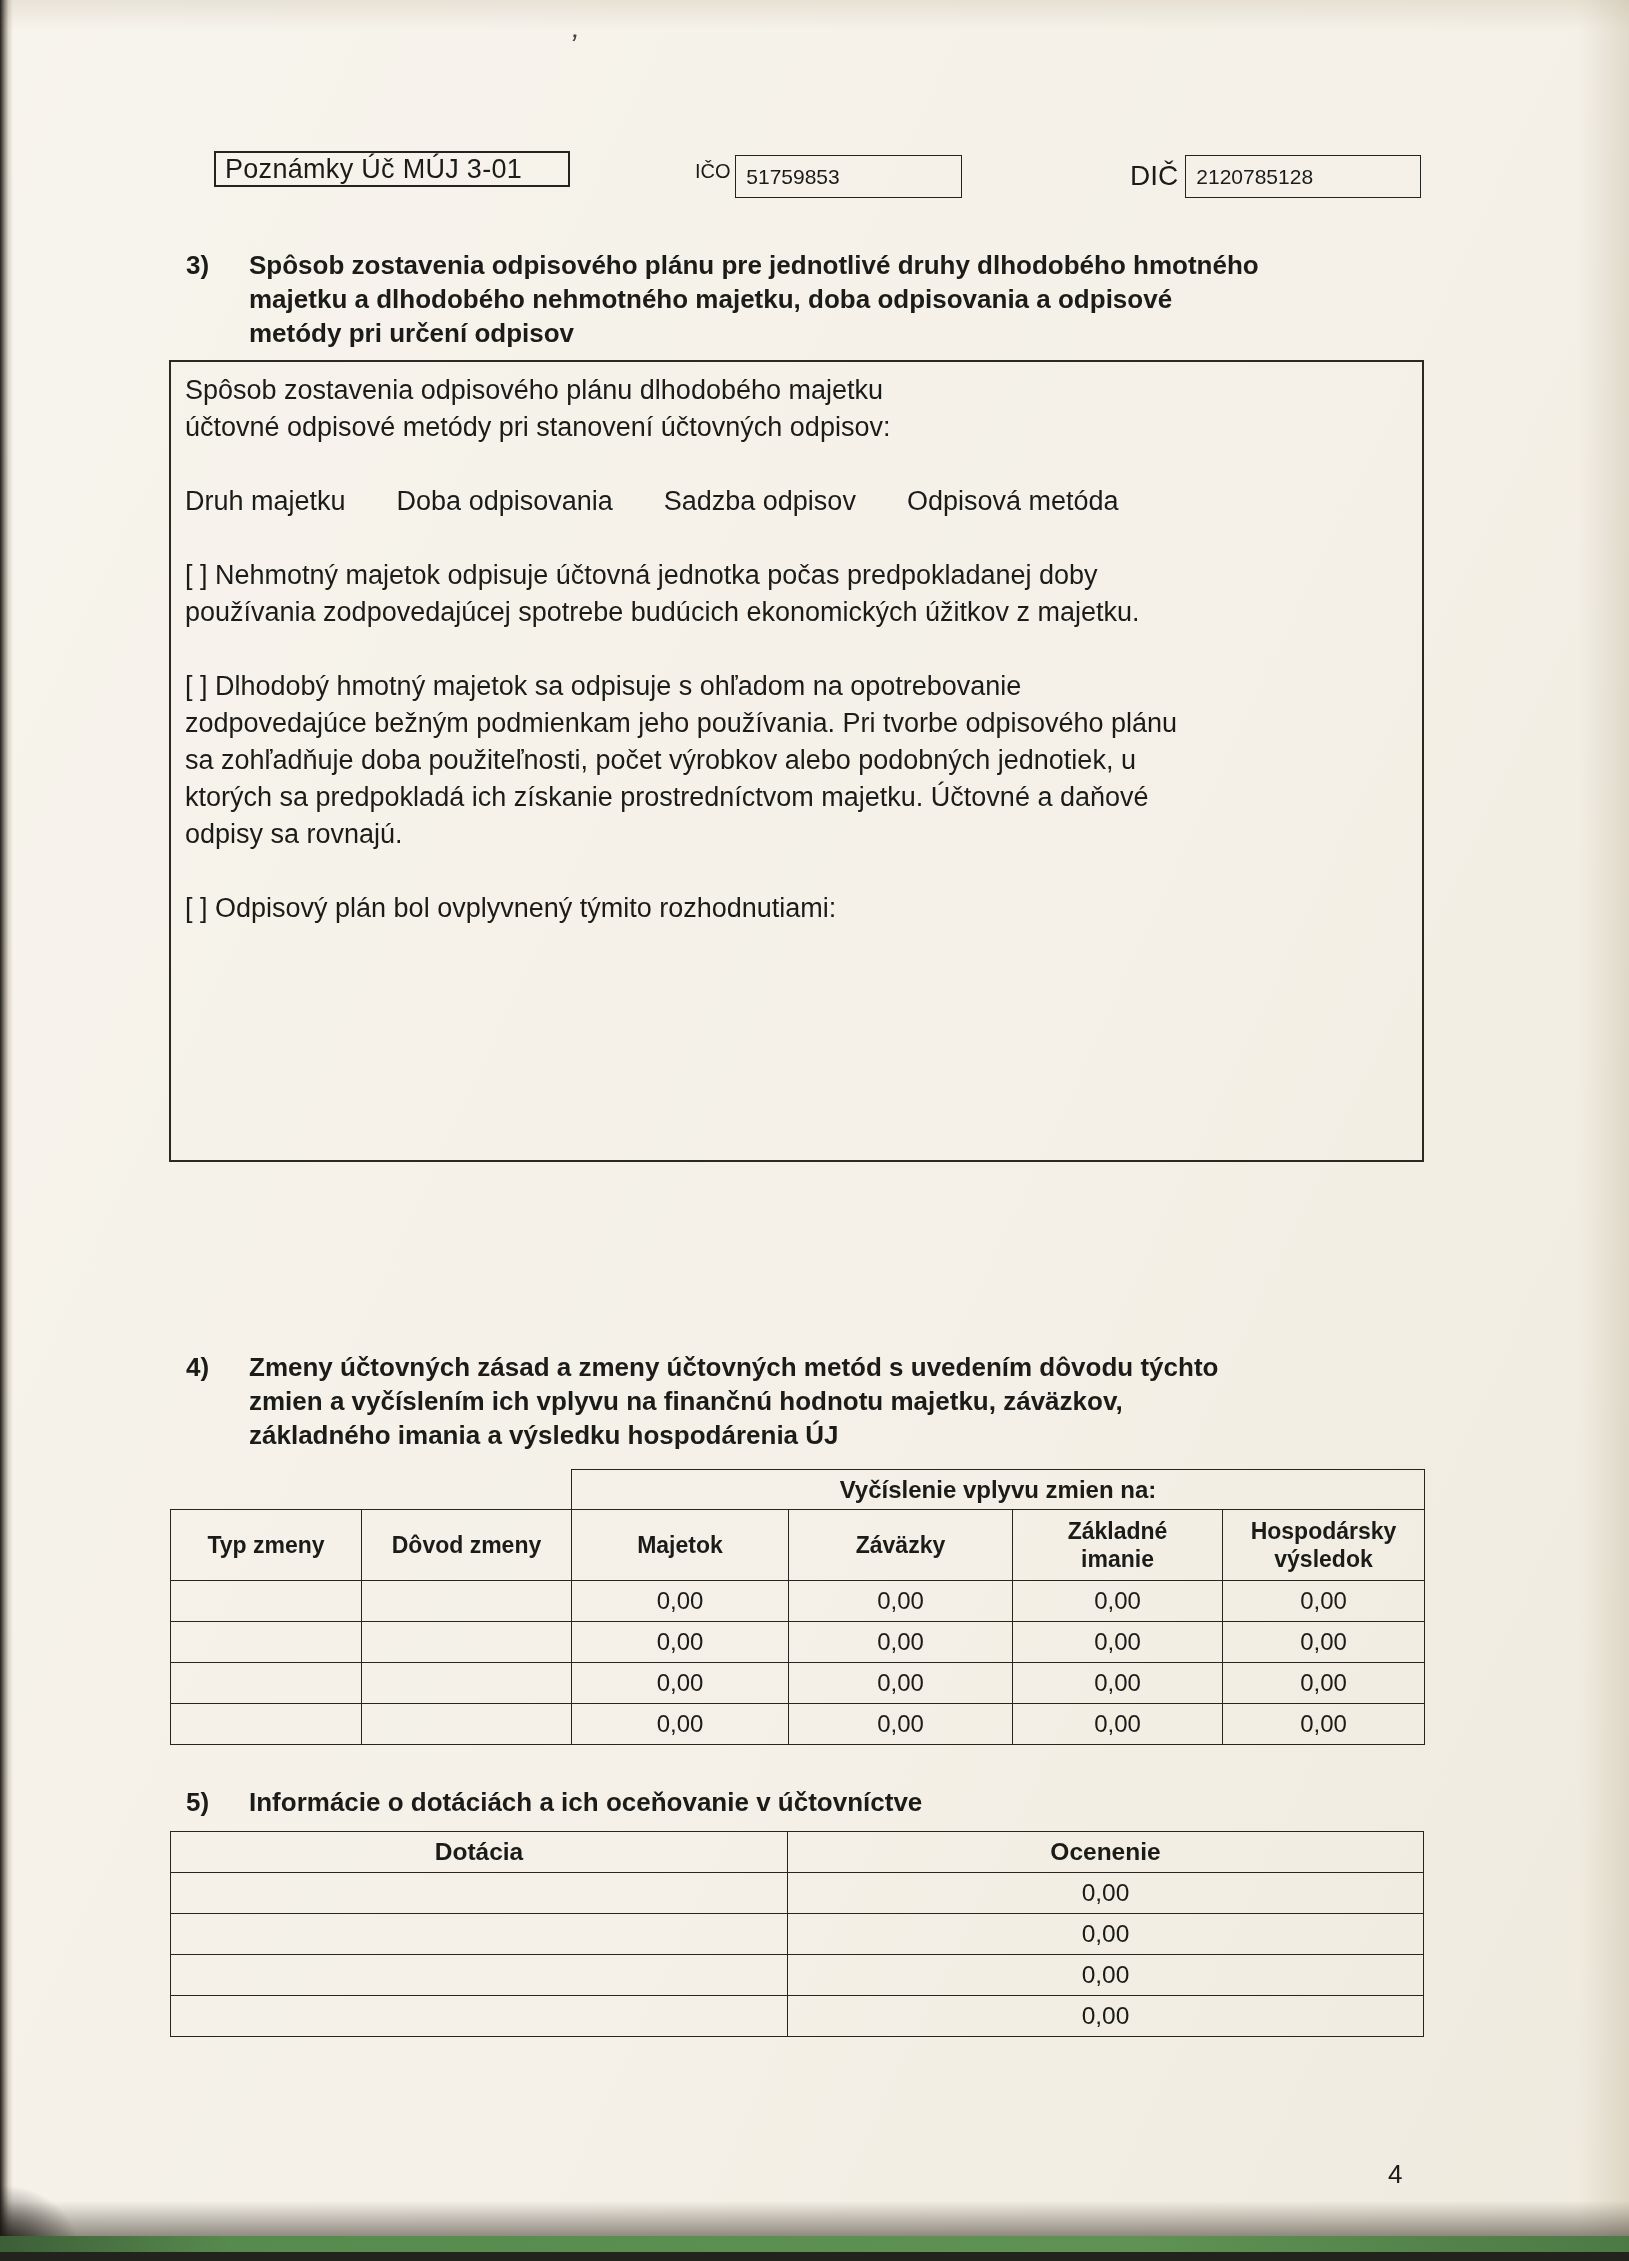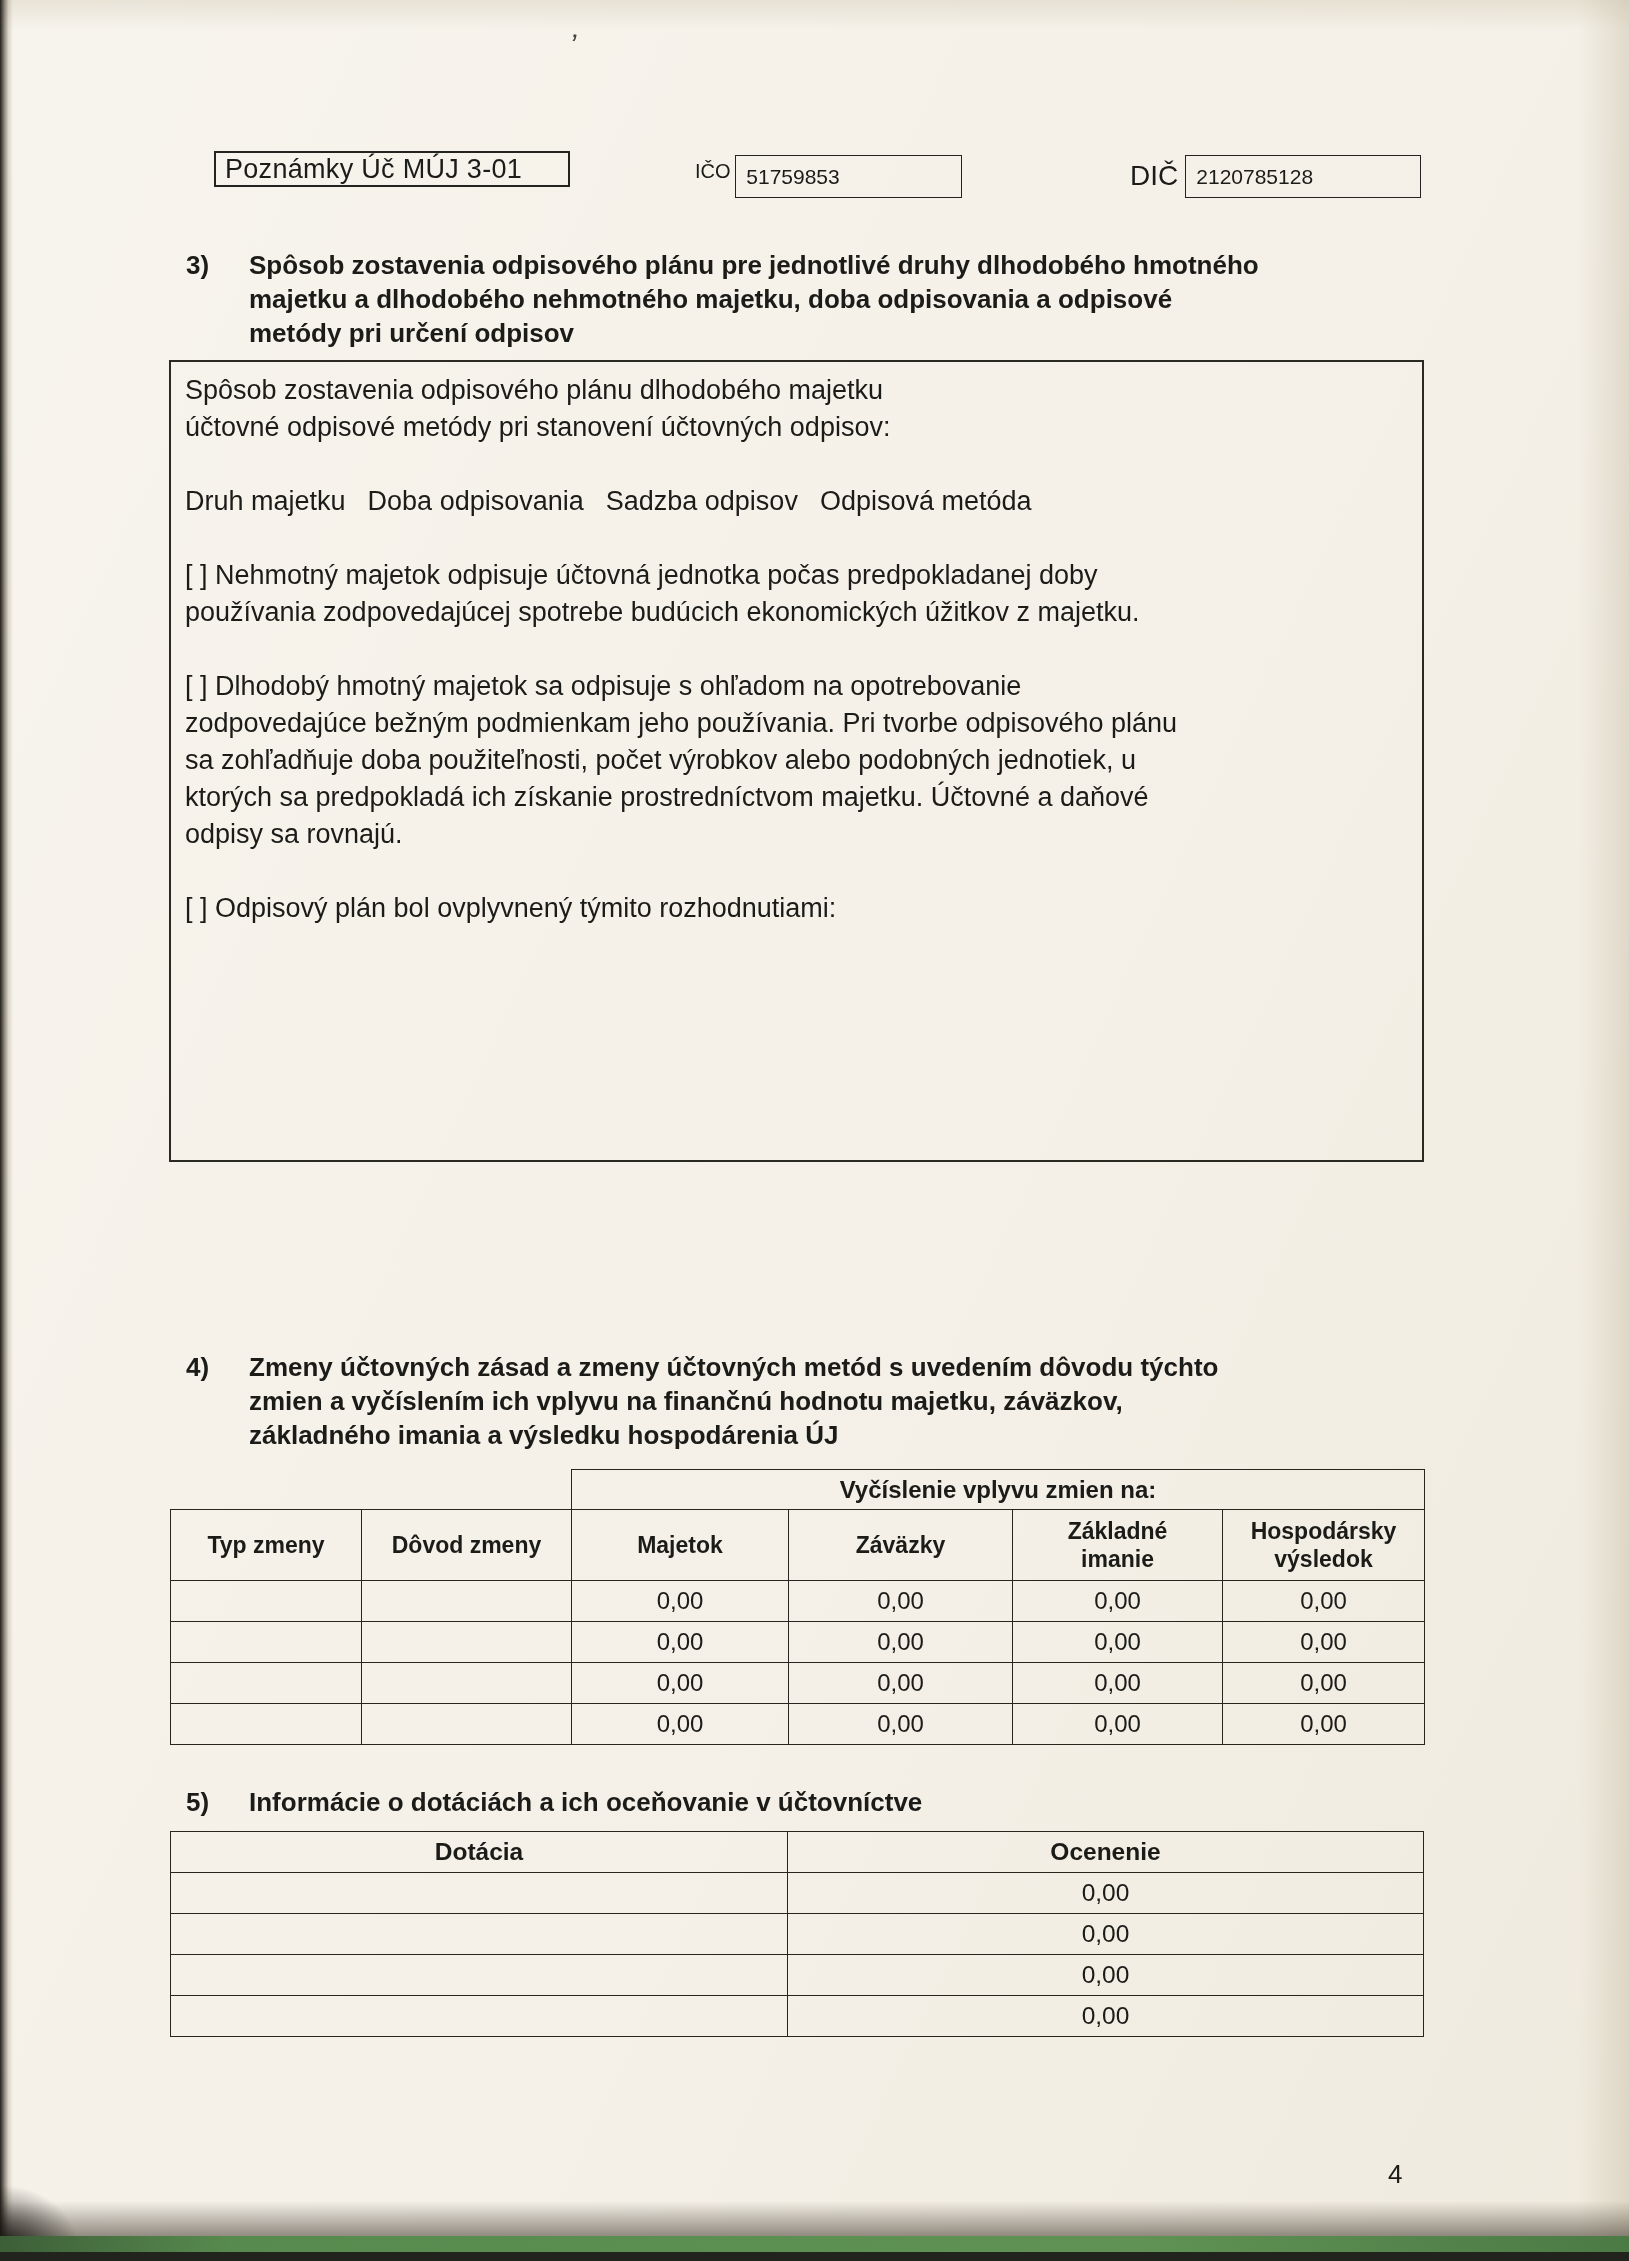--- a/index.html
+++ b/index.html
@@ -43,21 +43,21 @@
   .sec-head { display:flex; font-weight:bold; font-size:26px; line-height:34px; }
   .sec-head .num { width:63px; flex:none; }
   .sec3-head { left:186px; top:248px; }
   .sec4-head { left:186px; top:1350px; }
   .sec5-head { left:186px; top:1785px; }
 
   
   .box3 { left:169px; top:360px; width:1255px; height:802px;
     border:2.6px solid #2a2a23; padding:10.3px 14px; font-size:27px; line-height:37px; }
   .box3 .para { margin-top:37px; }
-  .cols-line { display:flex; gap:22px; }
+  .cols-line { display:flex; gap:51px; }
 
   
   table { position:absolute; border-collapse:collapse; table-layout:fixed; background:transparent; }
   th, td { border:1.9px solid #26261f; text-align:center; vertical-align:middle; overflow:hidden; }
   .t4 { left:170px; top:1469px; width:1253px; font-size:24px; }
   .t4 th { font-weight:bold; font-size:23px; line-height:28px; padding:3.9px 18px; }
   .t4 .r-span td { height:40px; font-weight:bold; font-size:24px; }
   .t4 .spacer { border-top:none; border-left:none; border-bottom:none; }
   .t4 .r-head th { height:71px; }
   .t4 .r-data td { height:41px; }

